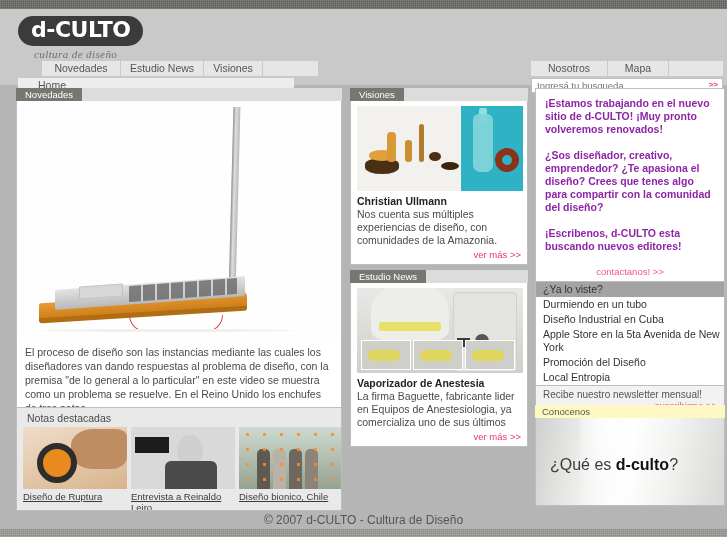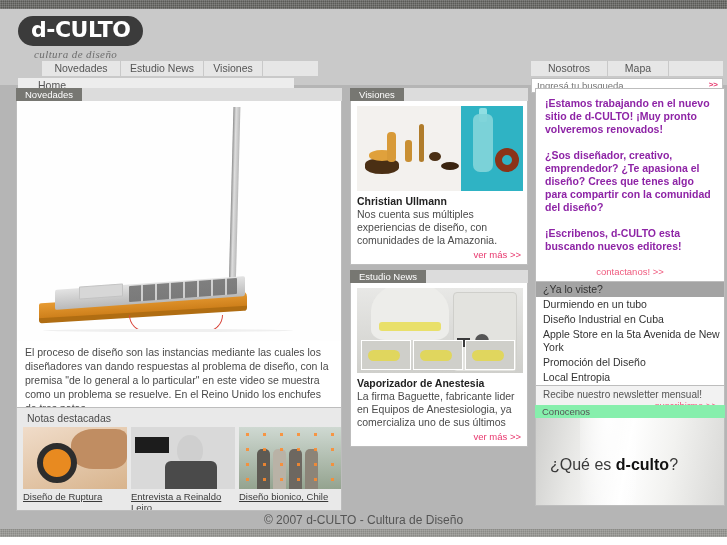--- a/index.html
+++ b/index.html
@@ -337,21 +337,21 @@
       <div class="lnk">Local Entropia</div>
     </div>
 
     <div id="news">
       <div class="news-t">Recibe nuestro newsletter mensual!</div>
       <div class="news-l">suscribirme  &gt;&gt;</div>
     </div>
   </div>
 
   <div id="conocenos">
-    <div class="sect-head" style="background:#86efac">
+    <div class="sect-head" style="background:#fef9c3">
       <span style="display:inline-block;padding:0 7px;color:#555;font-size:9.5px;line-height:13px">Conocenos</span>
     </div>
     <div id="cono-body">
       <div class="cono-glow"></div>
       <div class="cono-txt"><span>¿Qué es </span><b>d-culto</b><span>?</span></div>
     </div>
   </div>
 
   <div id="footer">© 2007 d-CULTO - Cultura de Diseño</div>
 

